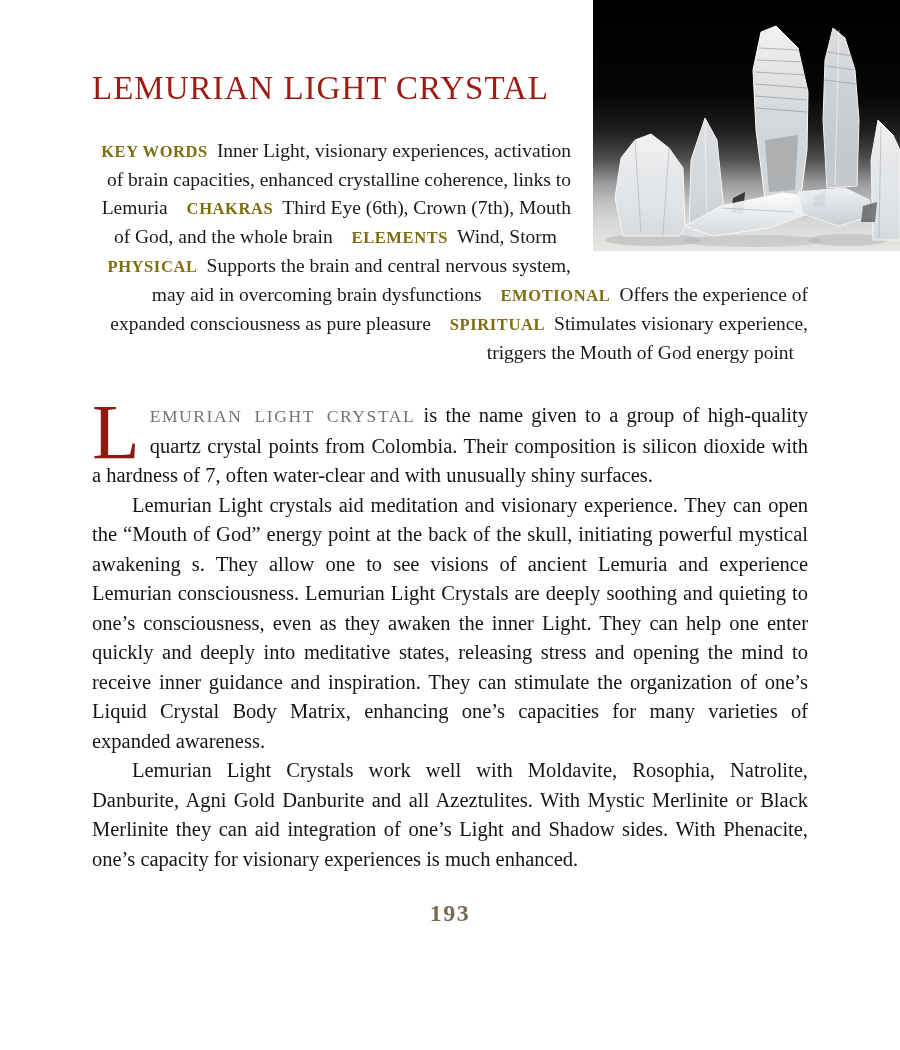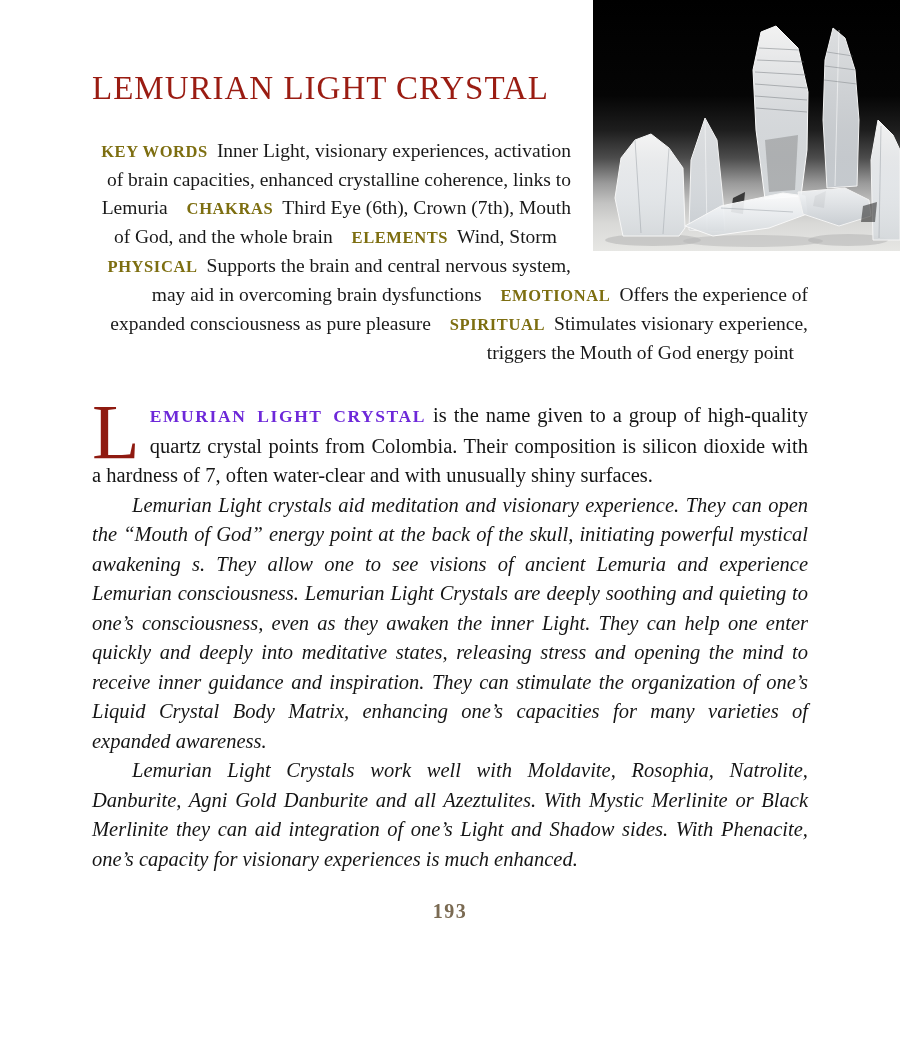--- a/index.html
+++ b/index.html
@@ -57,37 +57,36 @@
     text-align: justify;
   }
   .dropcap {
     float: left;
     font-size: 78px;
     line-height: 58px;
     padding: 2px 10px 0 0;
     color: #8f1a10;
   }
   .lead-caps {
-    color: #6d28d9;
+    color: #737373;
     font-size: 17.5px;
-    font-weight: 700;
+    font-weight: 400;
     letter-spacing: 1.6px;
     word-spacing: 3px;
   }
   p.para {
     font-size: 20.5px;
     line-height: 29.5px;
     text-align: justify;
     text-indent: 40px;
-    font-style: italic;
   }
   .page-number {
     text-align: center;
     margin-top: 26px;
-    font-size: 20px;
+    font-size: 24px;
     font-weight: 700;
     letter-spacing: 1.5px;
     color: #7a6a52;
   }
 </style>
 </head>
 <body>
 
 <div class="page">
   <div class="content">

